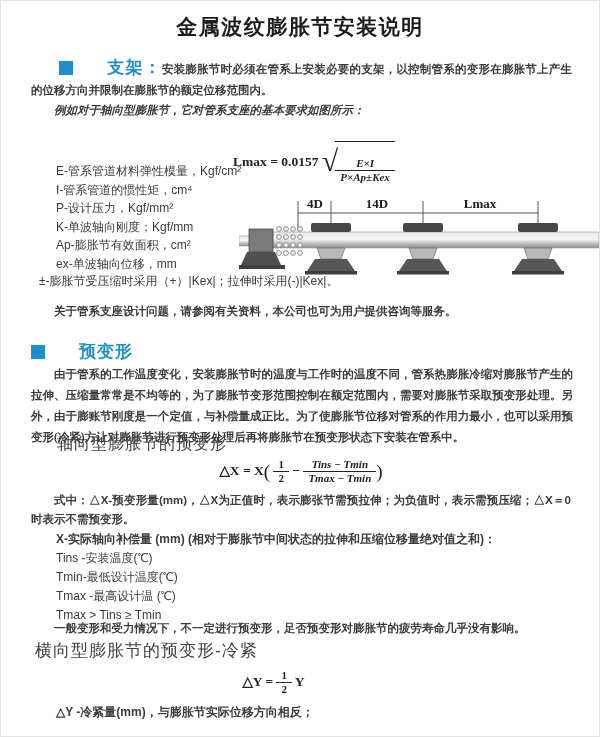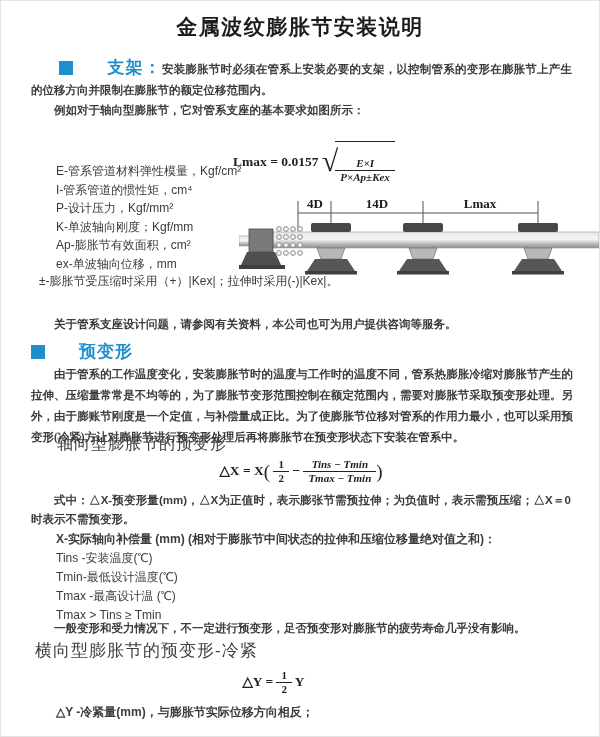--- a/index.html
+++ b/index.html
@@ -39,21 +39,21 @@
 <body>
 
 <div class="page">
 
   <div class="abs title">金属波纹膨胀节安装说明</div>
 
   <div class="abs para" style="top:56px; left:30px; right:27px; text-indent:28px;">
     <span class="sq"></span><span class="sec-head">支架：</span><span>安装膨胀节时必须在管系上安装必要的支架，以控制管系的变形在膨胀节上产生的位移方向并限制在膨胀节的额定位移范围内。</span>
   </div>
 
-  <div class="abs para" style="top:99px; left:30px; right:27px; text-indent:2em;">例如对于轴向型膨胀节，它对管系支座的基本要求如图所示：</div>
+  <div class="abs para" style="top:99px; left:30px; right:27px; text-indent:2em;font-style:italic;">例如对于轴向型膨胀节，它对管系支座的基本要求如图所示：</div>
 
   <div class="abs center600" style="top:140px;margin-left:13px;">
     <span class="math">
       <span>Lmax = 0.0157</span>
       <span class="rad">√</span><span class="radicand"><span class="frac">
         <span class="num">E×I</span>
         <span class="den">P×Ap±Kex</span>
       </span></span>
     </span>
   </div>
@@ -61,21 +61,21 @@
   <div class="abs" style="top:161px; left:38px;">
     <div class="vline vind">E-管系管道材料弹性模量，Kgf/cm²</div>
     <div class="vline vind">I-管系管道的惯性矩，cm⁴</div>
     <div class="vline vind">P-设计压力，Kgf/mm²</div>
     <div class="vline vind">K-单波轴向刚度；Kgf/mm</div>
     <div class="vline vind">Ap-膨胀节有效面积，cm²</div>
     <div class="vline vind">ex-单波轴向位移，mm</div>
     <div class="vline" style="margin-top:-2px;">±-膨胀节受压缩时采用（+）|Kex|；拉伸时采用(-)|Kex|。</div>
   </div>
 
-  <div class="abs para" style="top:313px; left:30px; right:27px; text-indent:2em; font-weight:600;font-family:Liberation Mono, monospace;">关于管系支座设计问题，请参阅有关资料，本公司也可为用户提供咨询等服务。</div>
+  <div class="abs para" style="top:300px; left:30px; right:27px; text-indent:2em; font-weight:600;font-family:Liberation Mono, monospace;">关于管系支座设计问题，请参阅有关资料，本公司也可为用户提供咨询等服务。</div>
 
   <svg class="abs" style="top:188px; left:238px;" width="360" height="97" viewBox="0 0 360 97">
     <defs>
       <linearGradient id="pipeG" x1="0" y1="0" x2="0" y2="1">
         <stop offset="0" stop-color="#e8e8e8"></stop>
         <stop offset="0.45" stop-color="#f6f6f6"></stop>
         <stop offset="0.75" stop-color="#b9b9b9"></stop>
         <stop offset="1" stop-color="#8f8f8f"></stop>
       </linearGradient>
     </defs>

